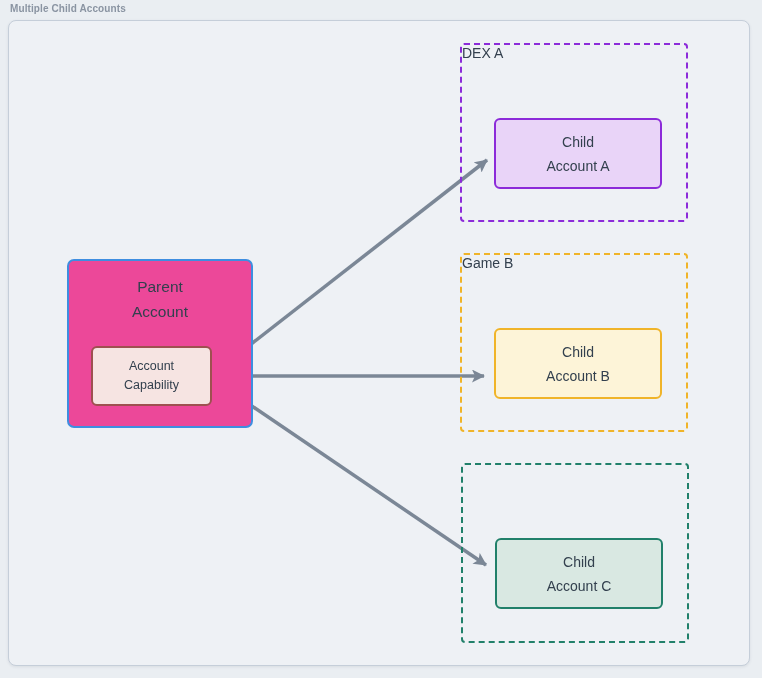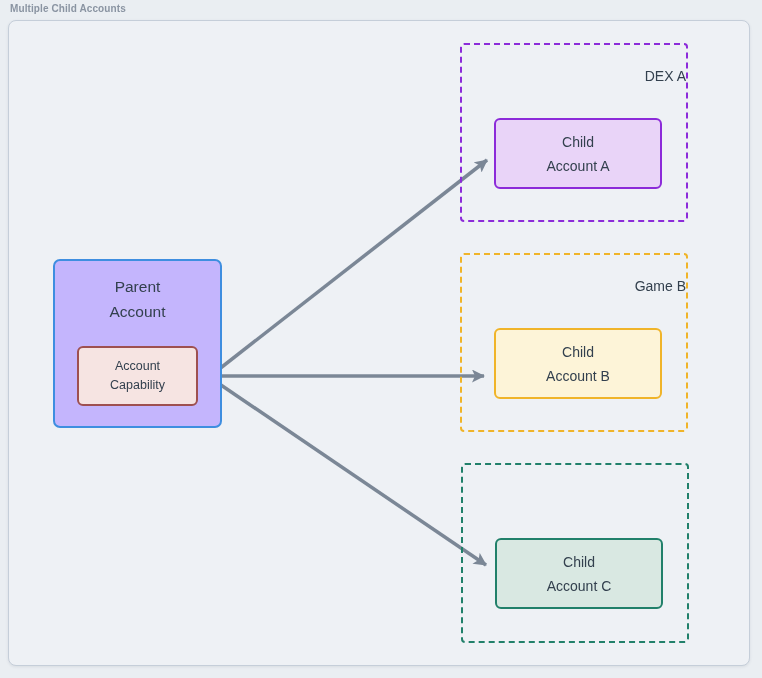--- a/index.html
+++ b/index.html
@@ -18,22 +18,22 @@
     position:absolute; left:8px; top:20px; width:742px; height:646px;
     background:#eef1f5;
     border:1.5px solid #c5ced9; border-radius:8px;
     box-shadow:0 1px 3px rgba(60,70,90,0.10);
     box-sizing:border-box;
   }
   .node-label { white-space:pre-line; text-align:center; color:#33404e; }
 
   
   .parent-box {
-    position:absolute; left:44px; top:238px; width:169px; height:169px;
-    background:#c4b5fd; border:2px solid #3e8ee0; border-radius:7px;
+    position:absolute; left:58px; top:238px; width:186px; height:169px;
+    background:#ec4899; border:2px solid #3e8ee0; border-radius:7px;
     box-sizing:border-box;
   }
   .parent-label {
     margin-top:13px; font-size:15.5px; line-height:25px; font-weight:500;
   }
   .capability-box {
     position:absolute; left:22px; top:85px; width:121px; height:60px;
     background:#f6e4e2; border:2px solid #9e5050; border-radius:6px;
     box-sizing:border-box;
     display:flex; align-items:center; justify-content:center;
@@ -43,21 +43,21 @@
   
   .group {
     position:absolute; width:228px; height:179px;
     border-radius:4px; box-sizing:border-box;
     background:transparent;
   }
   .group-a { left:451px; top:22px;  border:2px dashed #8c2bd9; }
   .group-b { left:451px; top:232px; border:2px dashed #f0b429; }
   .group-c { left:452px; top:442px; border:2px dashed #21806a; height:180px; }
   .group-label {
-    margin-top:23px; text-align:right;
+    text-align:left;
     font-size:14px; font-weight:500; color:#33404e;
   }
   .child-box {
     position:absolute; left:32px; top:73px; width:168px; height:71px;
     border-radius:6px; box-sizing:border-box;
     display:flex; align-items:center; justify-content:center;
   }
   .child-a { background:#e9d4f8; border:2px solid #8c2bd9; }
   .child-b { background:#fdf4d8; border:2px solid #f0b429; }
   .child-c { background:#d9e8e2; border:2px solid #21806a; }

